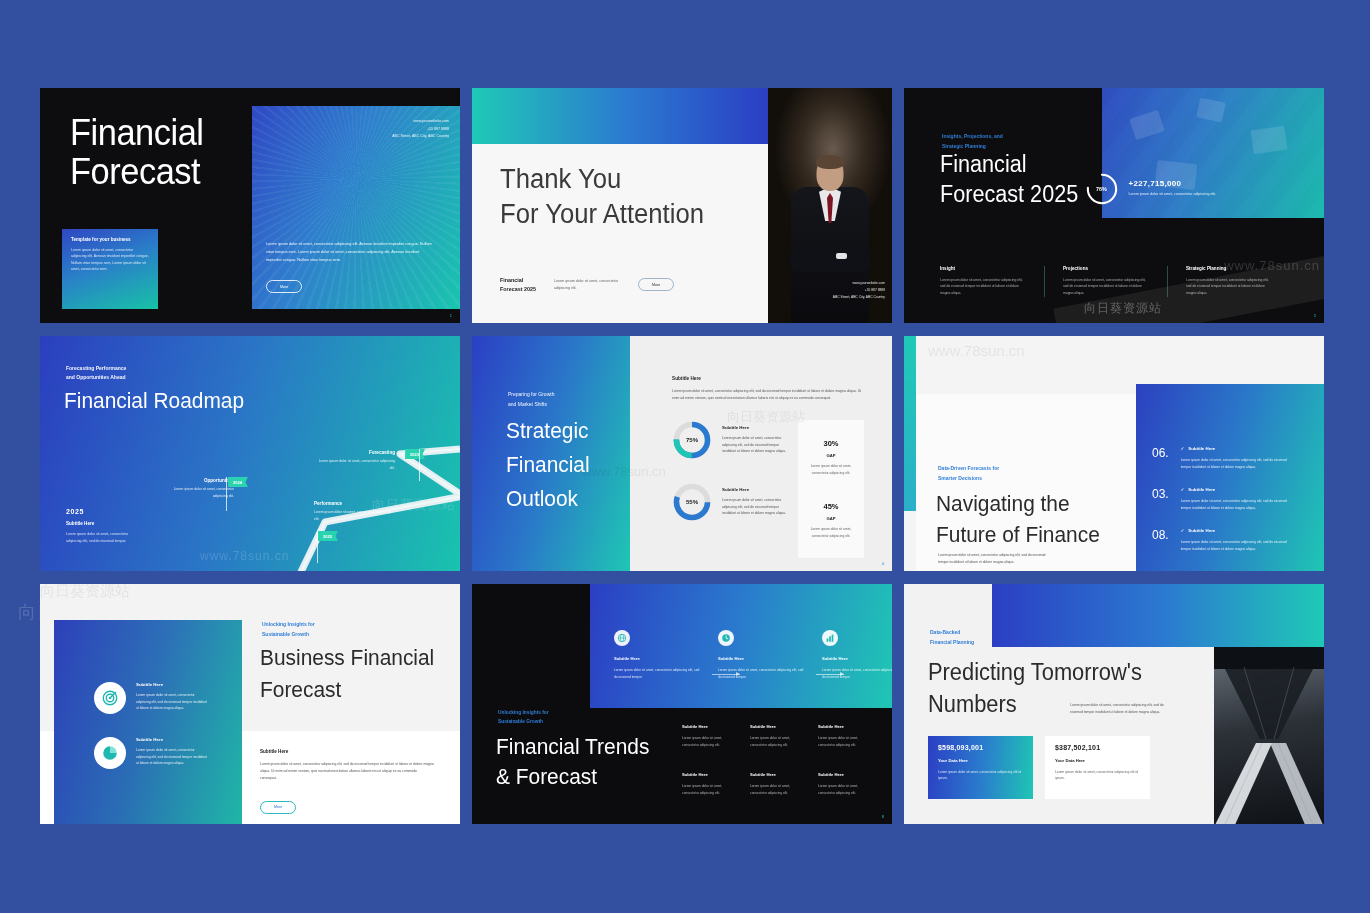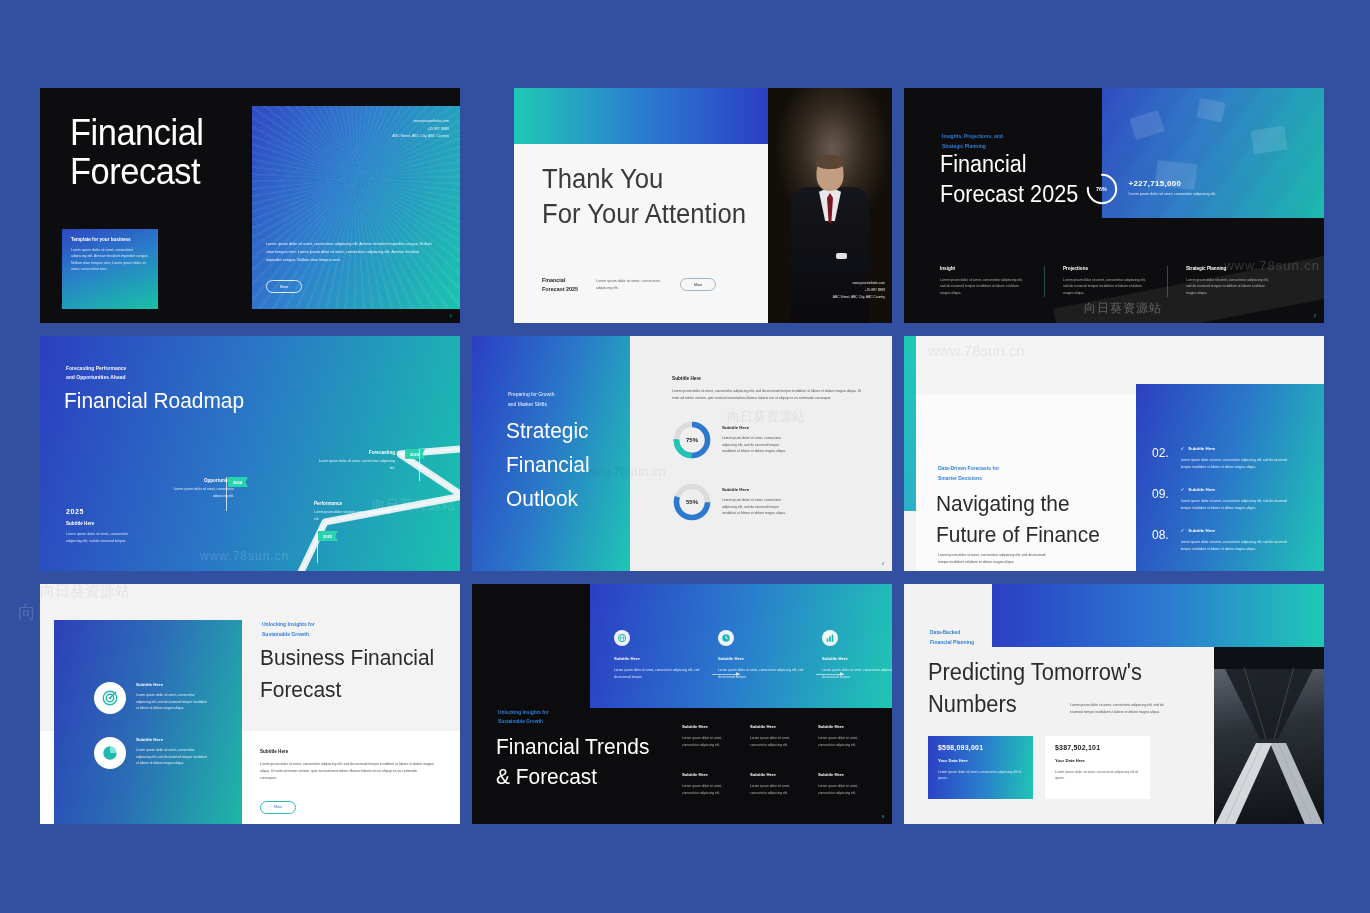--- a/index.html
+++ b/index.html
@@ -242,21 +242,21 @@
           <div>ABC Street, ABC City, ABC Country</div>
         </div>
         <div class="s1-body">Lorem ipsum dolor sit amet, consectetur adipiscing elit. Aenean tincidunt imperdiet congue. Nullam vitae tempus sem. Lorem ipsum dolor sit amet, consectetur adipiscing elit, Aenean tincidunt imperdiet congue. Nullam vitae tempus sem.</div>
         <div style="position:absolute; left:14px; bottom:16px;">
           <span class="pill">More</span>
         </div>
       </div>
       <div class="pagenum">1</div>
     </div>
 
-    <div class="slide" style="background:#f7f7f7;margin-left:42px;">
+    <div class="slide" style="background:#f7f7f7;">
       <div class="s2-topbar"></div>
       <div class="s2-white"></div>
       <div class="s2-title">
         <div>Thank You</div>
         <div>For Your Attention</div>
       </div>
       <div class="s2-foot">
         <h5>
           <span>Financial</span><br>
           <span>Forecast 2025</span>
@@ -412,20 +412,32 @@
             </svg>
             <div class="lbl" style="color:#222;font-size:6px;">55%</div>
           </div>
           <div class="txt">
             <h5>Subtitle Here</h5>
             <p>Lorem ipsum dolor sit amet, consectetur adipiscing elit, sed do eiusmod tempor incididunt ut labore et dolore magna aliqua.</p>
           </div>
         </div>
       </div>
 
+      <div class="s5-cards">
+        <div class="s5-card">
+          <div class="pc">30%</div>
+          <div class="gp">GAP</div>
+          <p>Lorem ipsum dolor sit amet, consectetur adipiscing elit.</p>
+        </div>
+        <div class="s5-card">
+          <div class="pc">45%</div>
+          <div class="gp">GAP</div>
+          <p>Lorem ipsum dolor sit amet, consectetur adipiscing elit.</p>
+        </div>
+      </div>
 
       <div class="wm2" style="left:110px; top:128px; font-size:13px;">www.78sun.cn</div>
       <div class="wm2" style="left:255px; top:72px; font-size:13px;">向日葵资源站</div>
       <div class="pagenum dk">4</div>
     </div>
 
     <div class="slide">
       <div class="s6-bg"></div>
       <div class="s6-teal"></div>
       <div class="s6-white"></div>
@@ -435,28 +447,28 @@
         <div>Data-Driven Forecasts for</div>
         <div>Smarter Decisions</div>
       </div>
       <div class="s6-title">
         <div>Navigating the</div>
         <div>Future of Finance</div>
       </div>
       <div class="s6-body">Lorem ipsum dolor sit amet, consectetur adipiscing elit, sed do eiusmod tempor incididunt ut labore et dolore magna aliqua.</div>
 
       <div class="s6-item" style="left:248px; top:110px;">
-        <div class="s6-num">02.</div>
+        <div class="s6-num">06.</div>
         <div>
           <h5><span class="chk">✓</span><span>Subtitle Here</span></h5>
           <p>Lorem ipsum dolor sit amet, consectetur adipiscing elit, sed do eiusmod tempor incididunt ut labore et dolore magna aliqua.</p>
         </div>
       </div>
       <div class="s6-item" style="left:248px; top:151px;">
-        <div class="s6-num">09.</div>
+        <div class="s6-num">03.</div>
         <div>
           <h5><span class="chk">✓</span><span>Subtitle Here</span></h5>
           <p>Lorem ipsum dolor sit amet, consectetur adipiscing elit, sed do eiusmod tempor incididunt ut labore et dolore magna aliqua.</p>
         </div>
       </div>
       <div class="s6-item" style="left:248px; top:192px;">
         <div class="s6-num">08.</div>
         <div>
           <h5><span class="chk">✓</span><span>Subtitle Here</span></h5>
           <p>Lorem ipsum dolor sit amet, consectetur adipiscing elit, sed do eiusmod tempor incididunt ut labore et dolore magna aliqua.</p>

